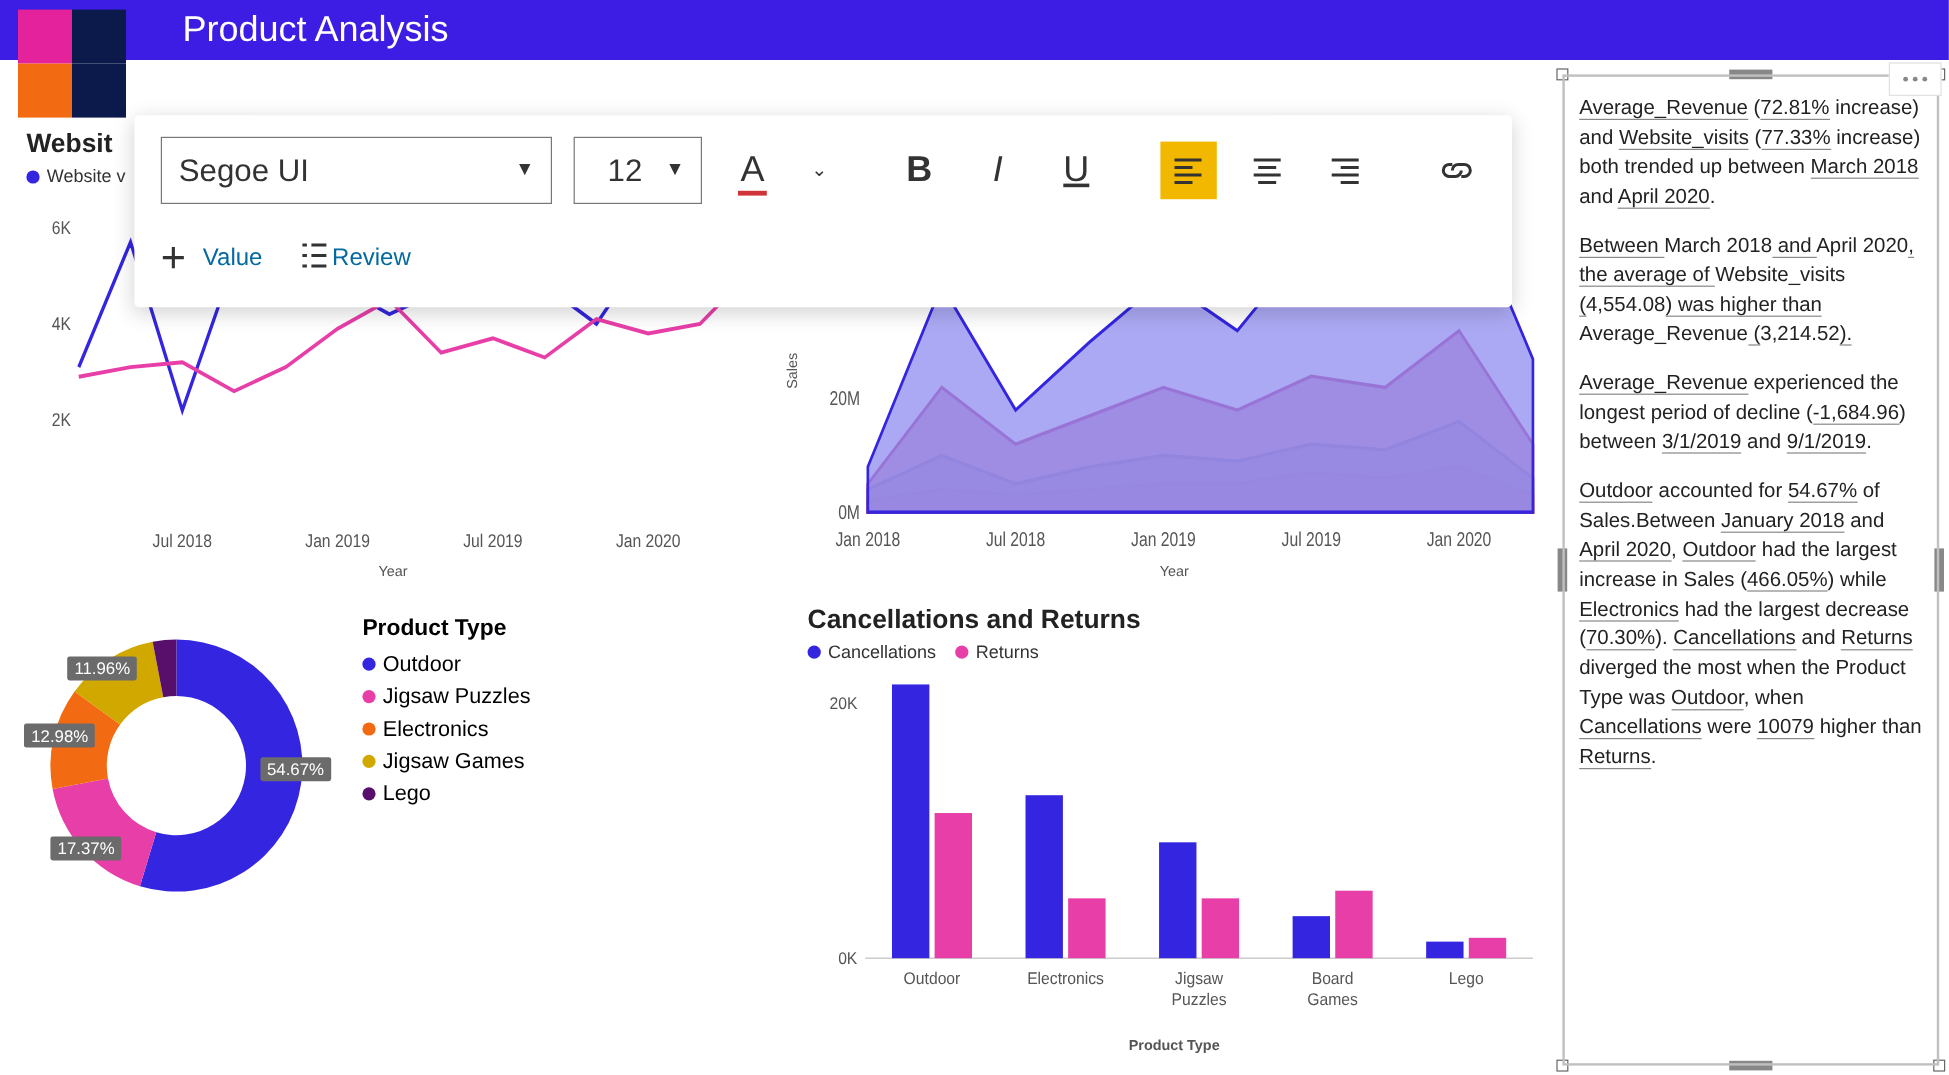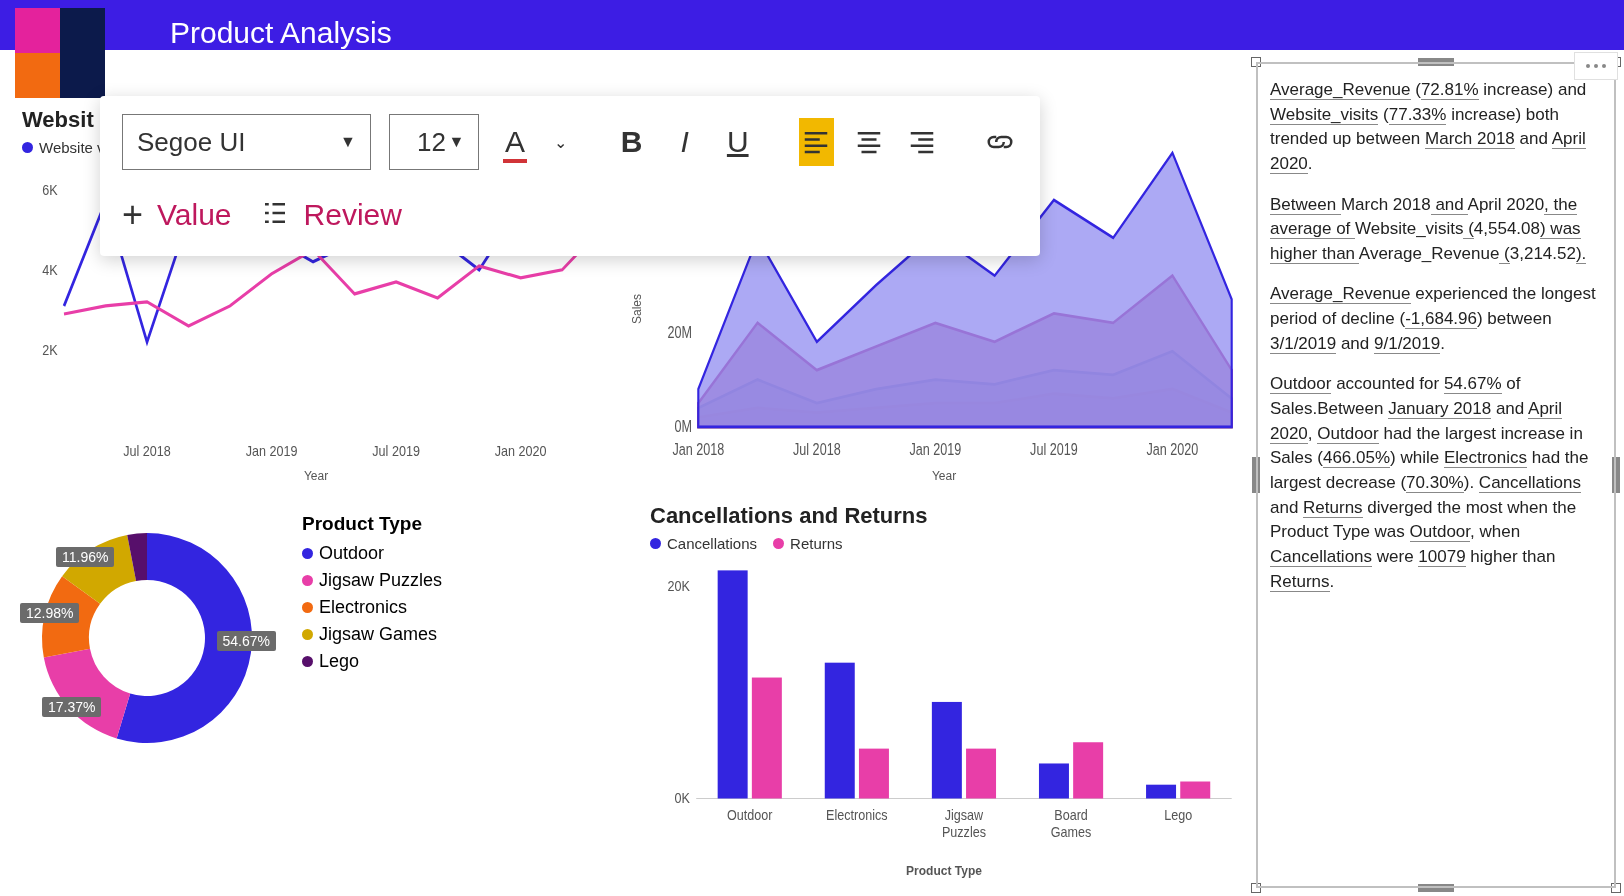--- a/index.html
+++ b/index.html
@@ -1,53 +1,53 @@
 <!DOCTYPE html>
 <html><head>
 <meta charset="utf-8">
 <style>
   * { box-sizing: border-box; margin: 0; padding: 0; font-family: 'Segoe UI', Arial, sans-serif; }
   body { width: 1624px; height: 896px; background: #fff; overflow: hidden; position: relative; }
 
-  .header { height: 50px; background: #3d1de4; display: flex; align-items: flex-end; padding-left: 30px; position: relative; }
+  .header { height: 50px; background: #3d1de4; display: flex; align-items: center; padding-left: 12px; position: relative; }
   .logo-box { width: 90px; height: 90px; position: absolute; left: 15px; top: 8px; display: grid; grid-template: 1fr 1fr / 1fr 1fr; z-index: 5; }
   .logo-box > div:nth-child(1){ background: #e4229c; }
   .logo-box > div:nth-child(2){ background: #0c1a4b; }
   .logo-box > div:nth-child(3){ background: #f26a11; }
   .logo-box > div:nth-child(4){ background: #0c1a4b; }
   .page-title { color: #fff; font-size: 30px; font-weight: 400; margin-left: 140px; }
 
   .main { display: flex; padding: 12px 8px 8px 8px; gap: 8px; height: calc(100% - 50px); }
   .dash { flex: 1; display: grid; grid-template: 1fr 1fr / 1fr 1fr; gap: 20px 40px; padding: 45px 10px 10px 14px; position: relative; }
 
-  .narrative-wrap { width: 360px; position: relative; }
+  .narrative-wrap { width: 314px; position: relative; }
   .narrative { width: 100%; height: 100%; border: 2px solid #c0c0c0; padding: 14px 12px; font-size: 17px; line-height: 1.45; color: #222; overflow: auto; position: relative; }
   .narrative p { margin-bottom: 16px; }
   .narrative span.dyn { border-bottom: 1px solid #888; }
   .sel-handle { width: 10px; height: 10px; background: #fff; border: 1px solid #666; position: absolute; }
   .sel-bar { background: #888; position: absolute; }
 
   .ellipsis-btn { position: absolute; top: 52px; right: 6px; width: 44px; height: 28px; background: #fff; border: 1px solid #e0e0e0; display:flex; align-items:center; justify-content:center; gap:4px; z-index: 4; }
   .ellipsis-btn span { width:4px; height:4px; border-radius:50%; background:#888; }
 
   
-  .toolbar { position: absolute; left: 100px; top: 96px; width: 940px; background: #fff; border-radius: 4px; box-shadow: 0 4px 18px rgba(0,0,0,.18); z-index: 20; }
+  .toolbar { position: absolute; left: 112px; top: 96px; width: 1148px; background: #fff; border-radius: 4px; box-shadow: 0 4px 18px rgba(0,0,0,.18); z-index: 20; }
   .tb-row1 { display:flex; align-items:center; gap:18px; padding: 18px 22px 14px 22px; }
   .tb-row2 { display:flex; align-items:center; gap:28px; padding: 10px 22px 20px 22px; }
   .select-box { border:1px solid #777; height:56px; display:flex; align-items:center; justify-content:space-between; padding:0 14px; font-size:26px; color:#333; background:#fff; }
   .font-sel { width: 330px; }
   .size-sel { width: 108px; padding-left: 27px; }
   .caret { font-size:16px; color:#333; }
   .tb-btn { width:48px; height:48px; display:flex; align-items:center; justify-content:center; font-size:30px; color:#333; }
   .tb-btn.small-caret { width:28px; font-size:16px; }
   .tb-btn.active { background:#f2b800; }
   .tb-btn svg { width:30px; height:30px; }
   .sep-space { width: 10px; }
   .plus-ic { font-size:36px; font-weight:300; color:#333; }
-  .tb-label { font-size:30px; color:#be185d; }
+  .tb-label { font-size:20px; color:#0369a1; }
   .review-ic svg { width:30px; height:30px; }
 
   
   .panel { display:flex; flex-direction:column; }
   .panel-title { font-size:22px; font-weight:600; color:#222; margin-bottom:6px; }
   .legend { display:flex; gap:16px; font-size:15px; color:#333; margin-bottom:6px; flex-wrap:wrap; }
   .legend-item { display:flex; align-items:center; gap:6px; }
   .dot { width:11px; height:11px; border-radius:50%; }
 
   .chart-area { flex:1; position:relative; }
@@ -131,21 +131,21 @@
       <svg viewBox="0 0 24 24">
           <path fill="none" stroke="#333" stroke-width="2" d="M9 12a4 4 0 0 1 4-4h4a4 4 0 0 1 0 8h-2M15 12a4 4 0 0 1-4 4H7a4 4 0 0 1 0-8h2"></path>
         </svg>
     </div>
   </div>
   <div class="tb-row2">
     <div style="display:flex;align-items:center;gap:14px">
       <span class="plus-ic">+</span>
       <span class="tb-label">Value</span>
     </div>
-    <div style="display:flex;align-items:center;gap:14px">
+    <div style="display:flex;align-items:center;">
       <span class="review-ic">
         <svg viewBox="0 0 24 24">
             <path stroke="#333" stroke-width="2" fill="none" d="M4 5h3M4 12h3M4 19h3M10 5h10M10 12h10M10 19h10"></path>
           </svg>
       </span>
       <span class="tb-label">Review</span>
     </div>
   </div>
 </div>
 

